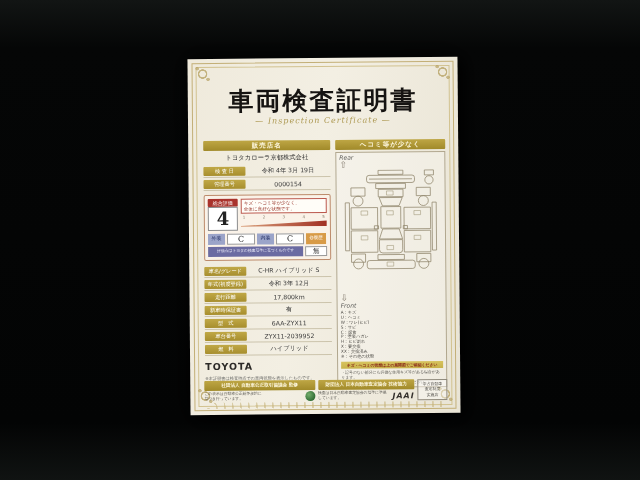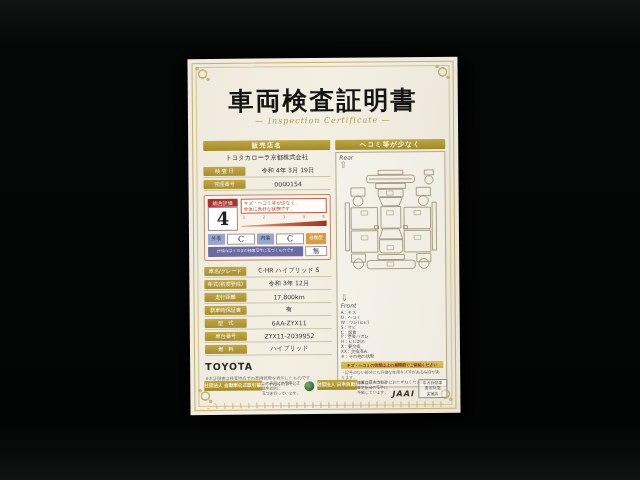--- a/index.html
+++ b/index.html
@@ -70,21 +70,21 @@
     border-radius:50%;}
   .disc{font-size:4.2px;color:#6a6a66;line-height:1.35;margin-top:4px;}
   .diagram-box{border:1px solid #b2a78c;margin-top:2px;padding:2px 3px;background:rgba(255,255,255,.25);}
   .pose{font-size:6px;font-style:italic;color:#5c5c58;line-height:1;}
   .arrow{display:block;font-size:9px;color:#8a8274;line-height:1;}
   .legend{font-size:4.2px;color:#4c4a44;line-height:1.16;margin-top:2px;}
   .ynote{background:linear-gradient(#d9c355,#c9b141);color:#8f2414;font-size:3.9px;font-weight:bold;
     line-height:7px;text-align:center;margin-top:2px;white-space:nowrap;overflow:hidden;}
   .rnotes{font-size:3.9px;color:#5a5852;line-height:1.3;margin-top:1px;}
   .footer{position:absolute;left:14px;top:322px;width:243px;display:flex;gap:3px;}
-  .f-block{display:flex;flex-direction:row;}
+  .f-block{display:flex;flex-direction:column;}
   .f-left{width:112px;} .f-right{width:98px;}
   .f-bar{font-size:4.6px;letter-spacing:0;}
   .f-lines{display:flex;gap:2px;margin-top:1px;}
   .f-text{font-size:3.8px;color:#5a5852;line-height:1.3;flex:1;}
   .emblem{width:10px;height:10px;border-radius:50%;flex:0 0 auto;
     background:radial-gradient(circle at 35% 35%, #6fae67, #2e6f33 70%);}
   .jaai{font-size:8px;font-weight:bold;font-style:italic;color:#34302c;letter-spacing:1px;align-self:flex-end;}
   .f-note-box{width:26px;border:1px solid #8f897a;padding:1px;display:flex;flex-direction:column;
     justify-content:center;gap:1px;background:rgba(255,255,255,.4);}
   .f-note-box div{font-size:3.9px;color:#4c4a44;text-align:center;line-height:1.1;}

